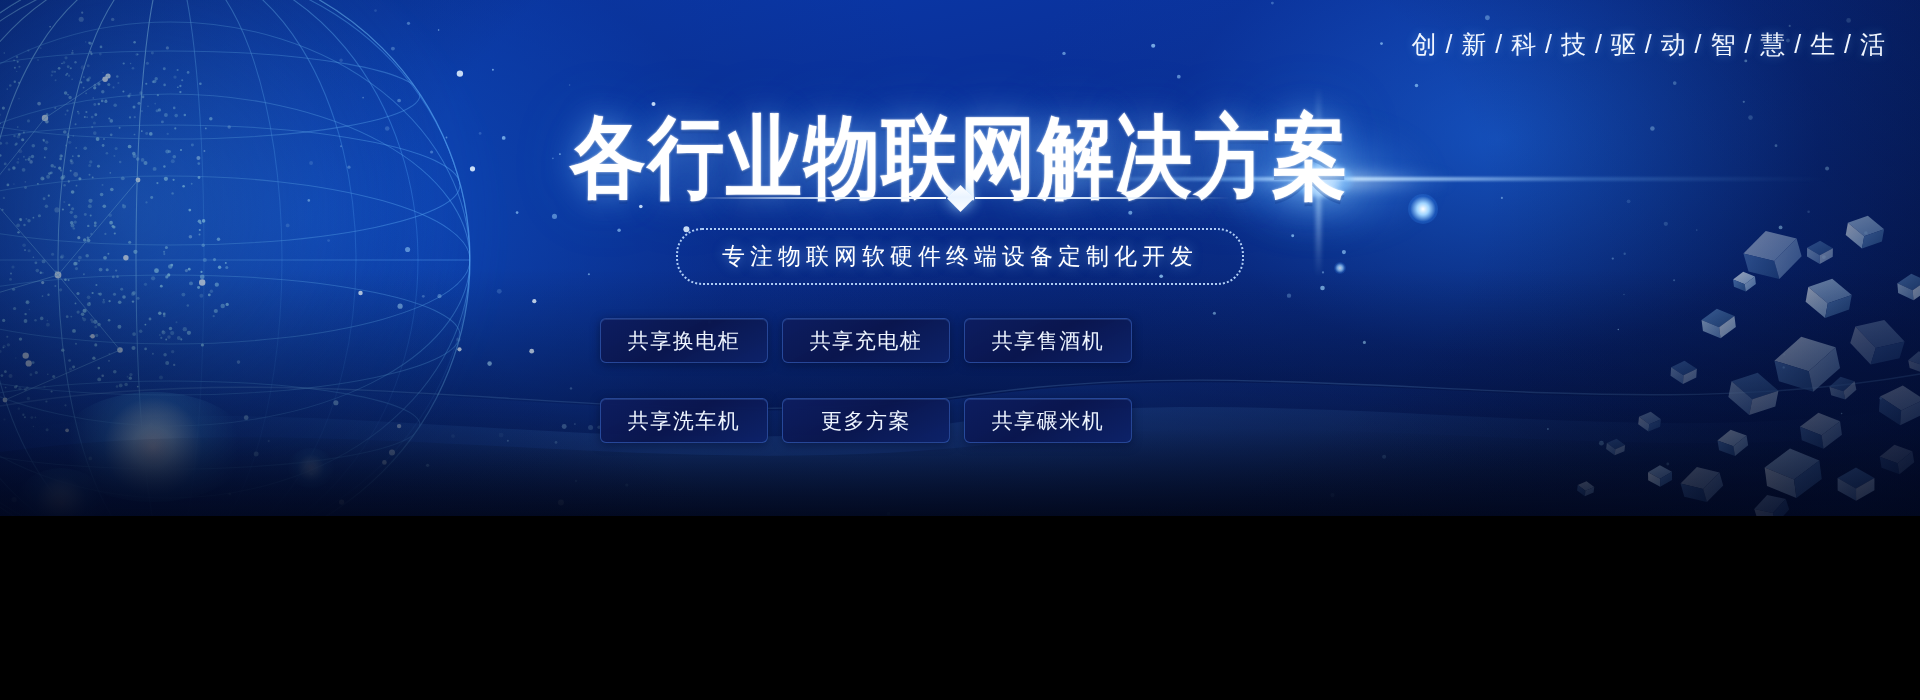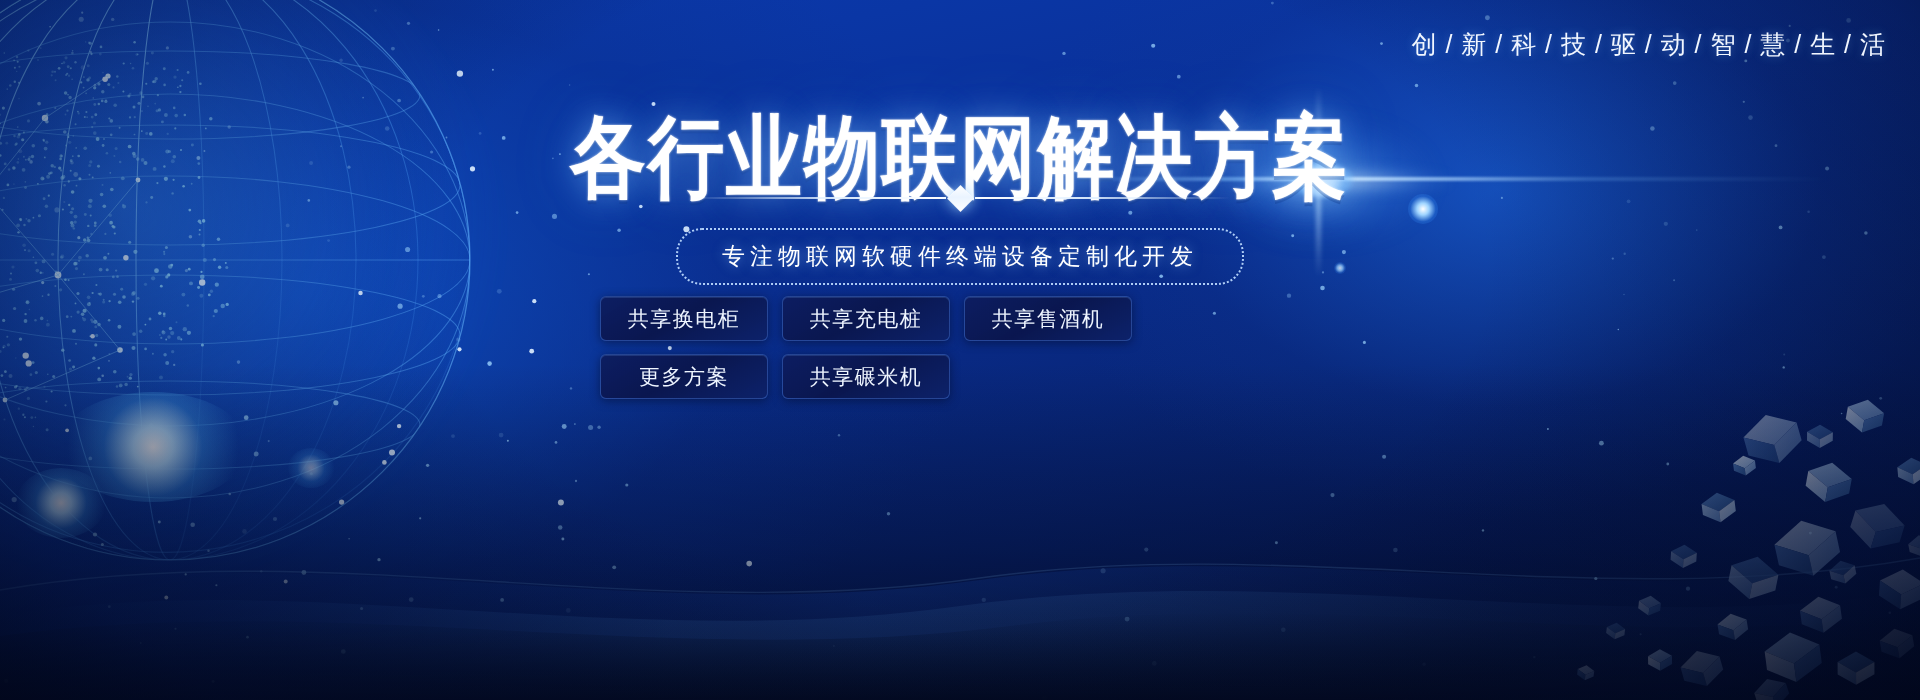--- a/index.html
+++ b/index.html
@@ -5,21 +5,21 @@
 <style>
   * { margin:0; padding:0; box-sizing:border-box; }
   html,body { background:#000; }
   body {
     font-family:"Liberation Sans","DejaVu Sans",sans-serif;
   }
 
   .banner {
     position:relative;
     width:1920px;
-    height:700px;
+    height:516px;
     overflow:hidden;
     background:
       radial-gradient(ellipse 900px 620px at 16% 42%, rgba(14,78,190,0.85) 0%, rgba(10,48,140,0.35) 48%, rgba(6,26,86,0.0) 74%),
       radial-gradient(ellipse 620px 420px at 78% 27%, rgba(30,110,230,0.55) 0%, rgba(14,60,160,0.18) 52%, rgba(6,26,86,0.0) 78%),
       linear-gradient(168deg, #0b3bb0 0%, #0a36a5 18%, #0a2e93 38%, #082679 58%, #061c5e 78%, #04133f 100%);
   }
 
   
   .vignette {
     position:absolute; inset:0;
@@ -179,21 +179,21 @@
 
   .btn-grid {
     position:absolute;
     left:50%; top:296px;
     transform:translateX(-50%);
     display:flex;
     flex-direction:column;
     gap:13px;
     width:720px;
   }
-  .btn-row { display:flex; gap:14px; justify-content:flex-start; }
+  .btn-row { display:flex; gap:14px; justify-content:flex-start;margin-top:22px; }
   .tag-btn {
     width:168px;
     height:45px;
     display:flex;
     align-items:center;
     justify-content:center;
     border-radius:6px;
     background:linear-gradient(150deg, rgba(13,29,96,0.96) 0%, rgba(10,22,78,0.98) 48%, rgba(13,34,105,0.96) 100%);
     border:1px solid rgba(70,125,225,0.45);
     color:#eef5ff;
@@ -1443,19 +1443,20 @@
 
     <div class="subtitle-pill">专注物联网软硬件终端设备定制化开发</div>
 
     <div class="btn-grid">
       <div class="btn-row">
         <div class="tag-btn">共享换电柜</div>
         <div class="tag-btn">共享充电桩</div>
         <div class="tag-btn">共享售酒机</div>
       </div>
       <div class="btn-row">
+        <div class="tag-btn">共享洗车机</div>
         <div class="tag-btn">更多方案</div>
         <div class="tag-btn">共享碾米机</div>
       </div>
     </div>
 
   </div>
 </div>
 
 </body></html>

